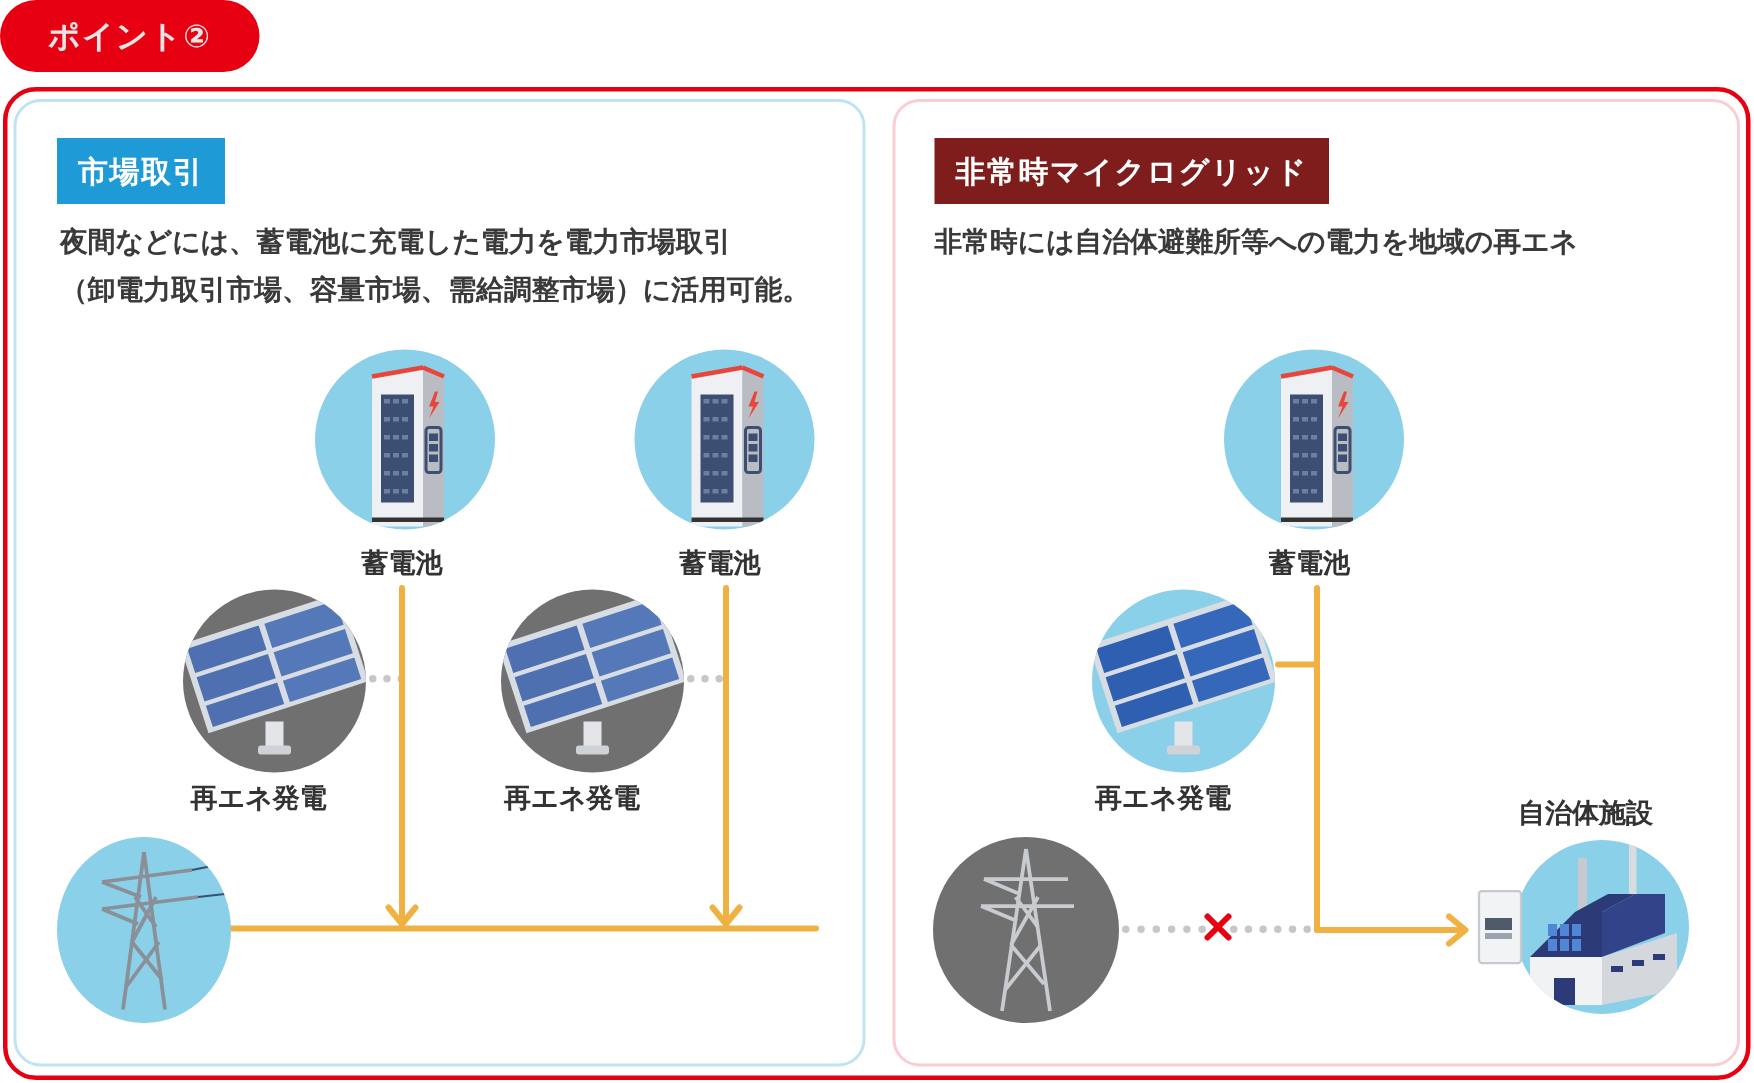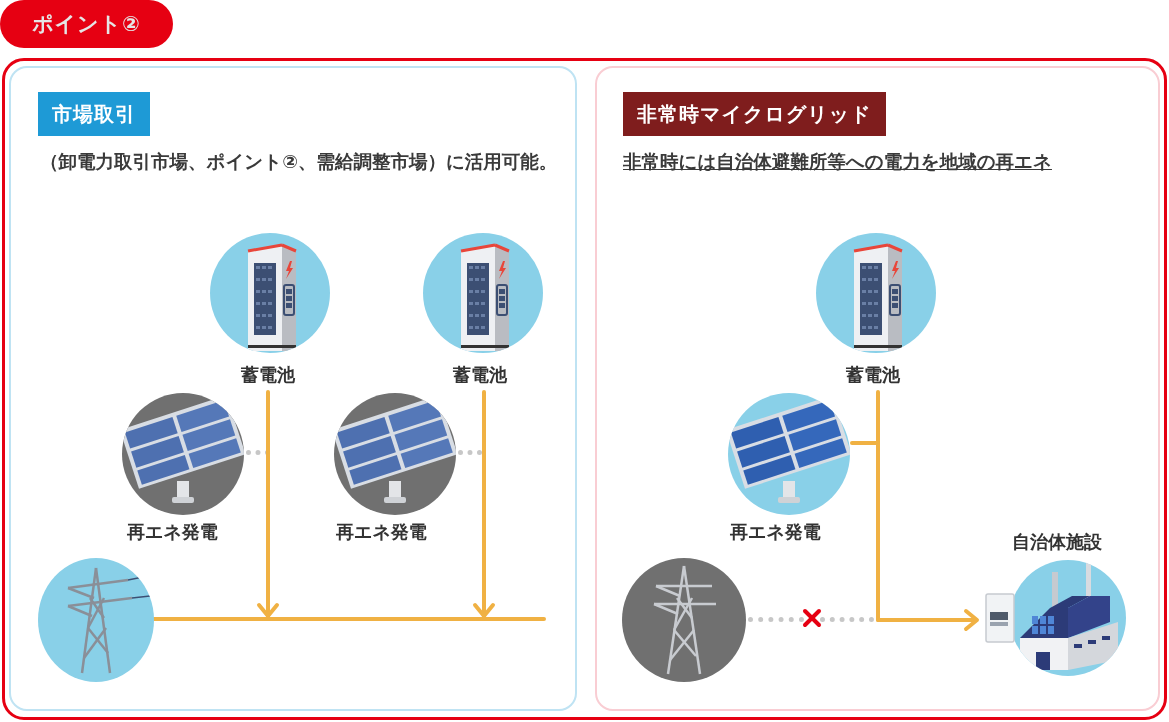--- a/index.html
+++ b/index.html
@@ -28,21 +28,21 @@
     display: flex; align-items: center; letter-spacing: 1px;
   }
   .tag.blue { left: 38px; background: #1e9ad6; }
   .tag.red { left: 623px; background: #7f1d1d; }
 
   .desc {
     position: absolute; top: 146px; font-size: 18.5px; line-height: 32px; font-weight: bold; color: #3a3a3a;
     white-space: nowrap;
   }
   .desc.left { left: 40px; }
-  .desc.right { left: 623px; text-decoration: underline; }
+  .desc.right { left: 623px; }
 
   .circle {
     position: absolute; border-radius: 50%; overflow: hidden;
   }
   .circle.sky { background: #89d0e8; }
   .circle.grey { background: #707070; }
 
   .label {
     position: absolute; font-size: 18px; font-weight: bold; color: #333; white-space: nowrap;
   }
@@ -60,21 +60,22 @@
   <span>ポイント②</span>
 </div>
 
 <div class="outer-frame"></div>
 
 <div class="panel left"></div>
 <div class="tag blue">
   <span>市場取引</span>
 </div>
 <div class="desc left">
-  <div>（卸電力取引市場、ポイント②、需給調整市場）に活用可能。</div>
+  <div>夜間などには、蓄電池に充電した電力を電力市場取引</div>
+  <div>（卸電力取引市場、容量市場、需給調整市場）に活用可能。</div>
 </div>
 
 <div class="circle sky" style="left:210px;top:233px;width:120px;height:120px;">
   <svg width="120" height="120" viewBox="0 0 120 120">
     <polygon points="38,18 72,12 72,118 38,118" fill="#eef0f3"></polygon>
     <polygon points="72,12 86,18 86,118 72,118" fill="#b9bcc2"></polygon>
     <line x1="38" y1="18" x2="72" y2="12" stroke="#e8463a" stroke-width="3"></line>
     <line x1="72" y1="12" x2="86" y2="18" stroke="#e8463a" stroke-width="3"></line>
     <rect x="44" y="30" width="22" height="72" fill="#3c4f73"></rect>
     <g fill="#6a7fa5">

